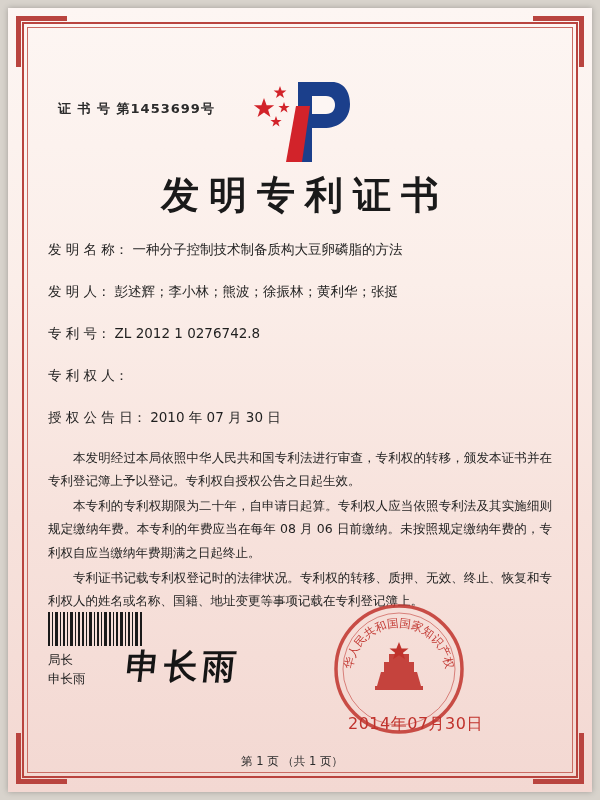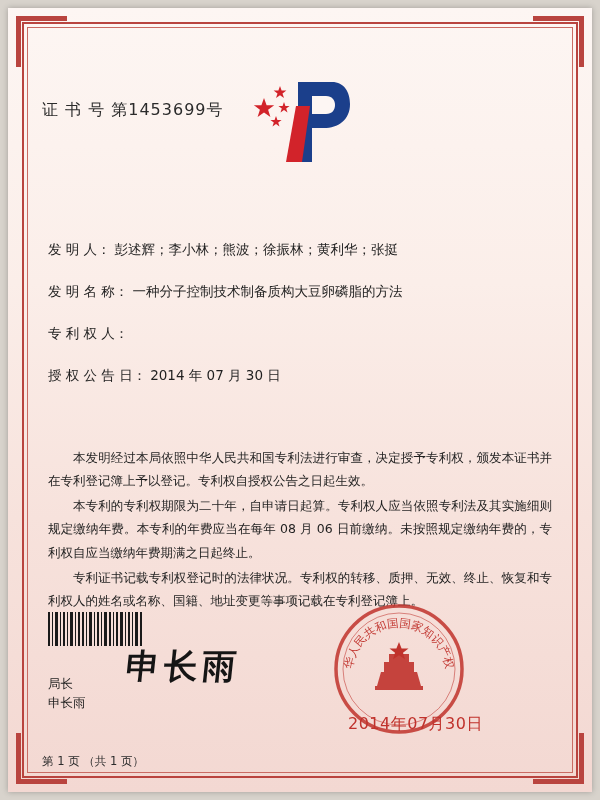--- a/index.html
+++ b/index.html
@@ -47,26 +47,27 @@
   .corner.br { right: 8px; bottom: 8px; border-right-width: 5px; border-bottom-width: 5px; }
 
   .content {
     position: absolute;
     left: 34px; top: 34px; right: 34px; bottom: 34px;
   }
 
   
   .cert-no {
     position: absolute;
-    left: 0;
+    left: 16px;
     top: 58px;
     font-family: "DejaVu Sans", sans-serif;
-    font-size: 16px;
+    font-size: 13px;
     color: #2b2b2b;
     letter-spacing: 1px;
+    font-weight: bold;
   }
 
   
   .logo {
     position: absolute;
     left: 50%;
     top: 34px;
     transform: translateX(-50%);
     width: 120px;
     height: 92px;
@@ -146,21 +147,20 @@
   }
 
   
   .sign-block {
     position: absolute;
     left: 6px;
     top: 608px;
     font-size: 12.5px;
     line-height: 1.55;
     color: #1f1f1f;
-    margin-top: 24px;
   }
   .signature {
     position: absolute;
     left: 84px;
     top: 602px;
     font-family: "DejaVu Serif", serif;
     font-size: 34px;
     color: #151515;
     letter-spacing: 4px;
     transform: skewX(-6deg);
@@ -183,20 +183,21 @@
     color: #c0322c;
     letter-spacing: 0.5px;
     font-family: "DejaVu Sans", sans-serif;
   }
 
   
   .footer {
     position: absolute;
     left: 0; right: 16px;
     top: 712px;
+    text-align: center;
     font-size: 11.5px;
     color: #2b2b2b;
   }
 </style>
 </head>
 <body>
 
 <div class="page">
 
   <div class="frame-outer"></div>
@@ -218,41 +219,46 @@
         <g fill="#d2232a">
           <polygon points="24,22 26.6,29.2 34.2,29.2 28.1,33.8 30.4,41 24,36.6 17.6,41 19.9,33.8 13.8,29.2 21.4,29.2"></polygon>
           <polygon points="40,10 41.6,14.5 46.4,14.5 42.5,17.4 44,22 40,19.2 36,22 37.5,17.4 33.6,14.5 38.4,14.5"></polygon>
           <polygon points="44,26 45.4,30 49.6,30 46.2,32.6 47.5,36.6 44,34.1 40.5,36.6 41.8,32.6 38.4,30 42.6,30"></polygon>
           <polygon points="36,40 37.4,44 41.6,44 38.2,46.6 39.5,50.6 36,48.1 32.5,50.6 33.8,46.6 30.4,44 34.6,44"></polygon>
         </g>
       </svg>
     </div>
 
 
+    <div class="title">发明专利证书</div>
 
     <div class="fields">
+      <div class="field-row">
+        <span class="field-label">发 明 名 称：</span>
+        <span class="field-value">一种分子控制技术制备质构大豆卵磷脂的方法</span>
+      </div>
       <div class="field-row">
         <span class="field-label">发  明  人：</span>
         <span class="field-value">彭述辉；李小林；熊波；徐振林；黄利华；张挺</span>
       </div>
       <div class="field-row">
-        <span class="field-label">发 明 名 称：</span>
-        <span class="field-value">一种分子控制技术制备质构大豆卵磷脂的方法</span>
+        <span class="field-label">专  利  号：</span>
+        <span class="field-value">ZL 2012 1 0276742.8</span>
       </div>
       <div class="field-row">
         <span class="field-label">专  利  权  人：</span>
       </div>
       <div class="field-row">
         <span class="field-label">授 权 公 告 日：</span>
-        <span class="field-value">2014 年 07 月 30 日</span>
+        <span class="field-value">2010 年 07 月 30 日</span>
       </div>
     </div>
 
     <div class="body-text">
-      <p>本发明经过本局依照中华人民共和国专利法进行审查，决定授予专利权，颁发本证书并在专利登记簿上予以登记。专利权自授权公告之日起生效。</p>
+      <p>本发明经过本局依照中华人民共和国专利法进行审查，专利权的转移，颁发本证书并在专利登记簿上予以登记。专利权自授权公告之日起生效。</p>
       <p>本专利的专利权期限为二十年，自申请日起算。专利权人应当依照专利法及其实施细则规定缴纳年费。本专利的年费应当在每年 08 月 06 日前缴纳。未按照规定缴纳年费的，专利权自应当缴纳年费期满之日起终止。</p>
       <p>专利证书记载专利权登记时的法律状况。专利权的转移、质押、无效、终止、恢复和专利权人的姓名或名称、国籍、地址变更等事项记载在专利登记簿上。</p>
     </div>
 
     <div class="barcode">
       <svg width="96" height="34" viewBox="0 0 96 34">
         <g fill="#1a1a1a">
           <rect x="0" y="0" width="2" height="34"></rect>
             <rect x="4" y="0" width="1" height="34"></rect>
           <rect x="7" y="0" width="3" height="34"></rect>

